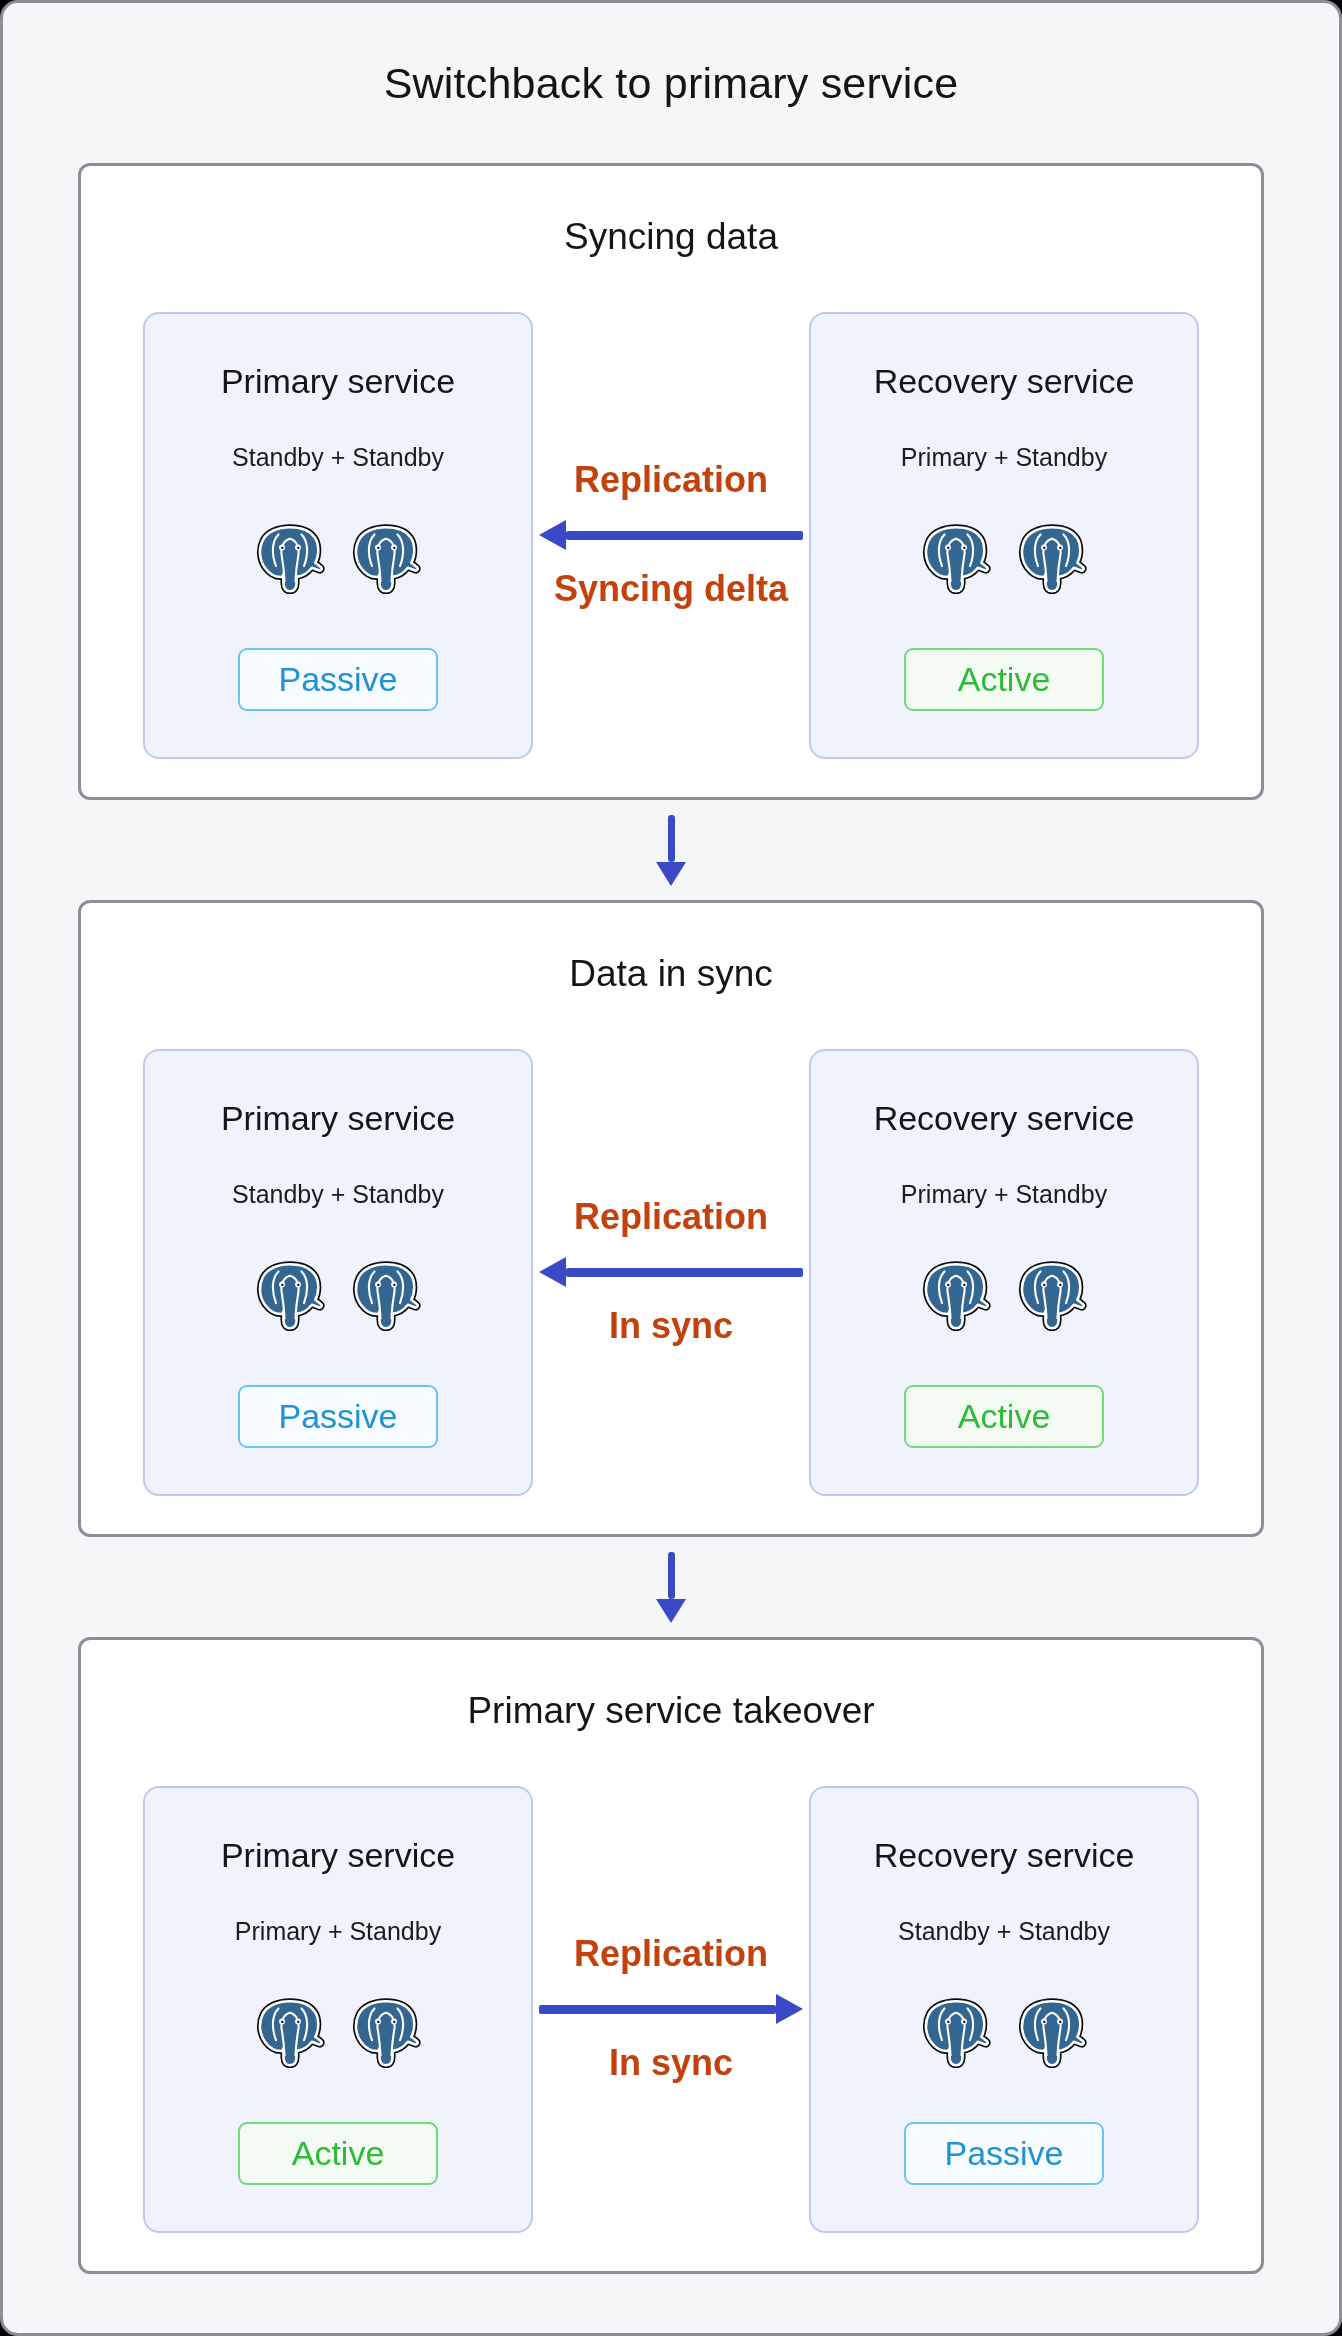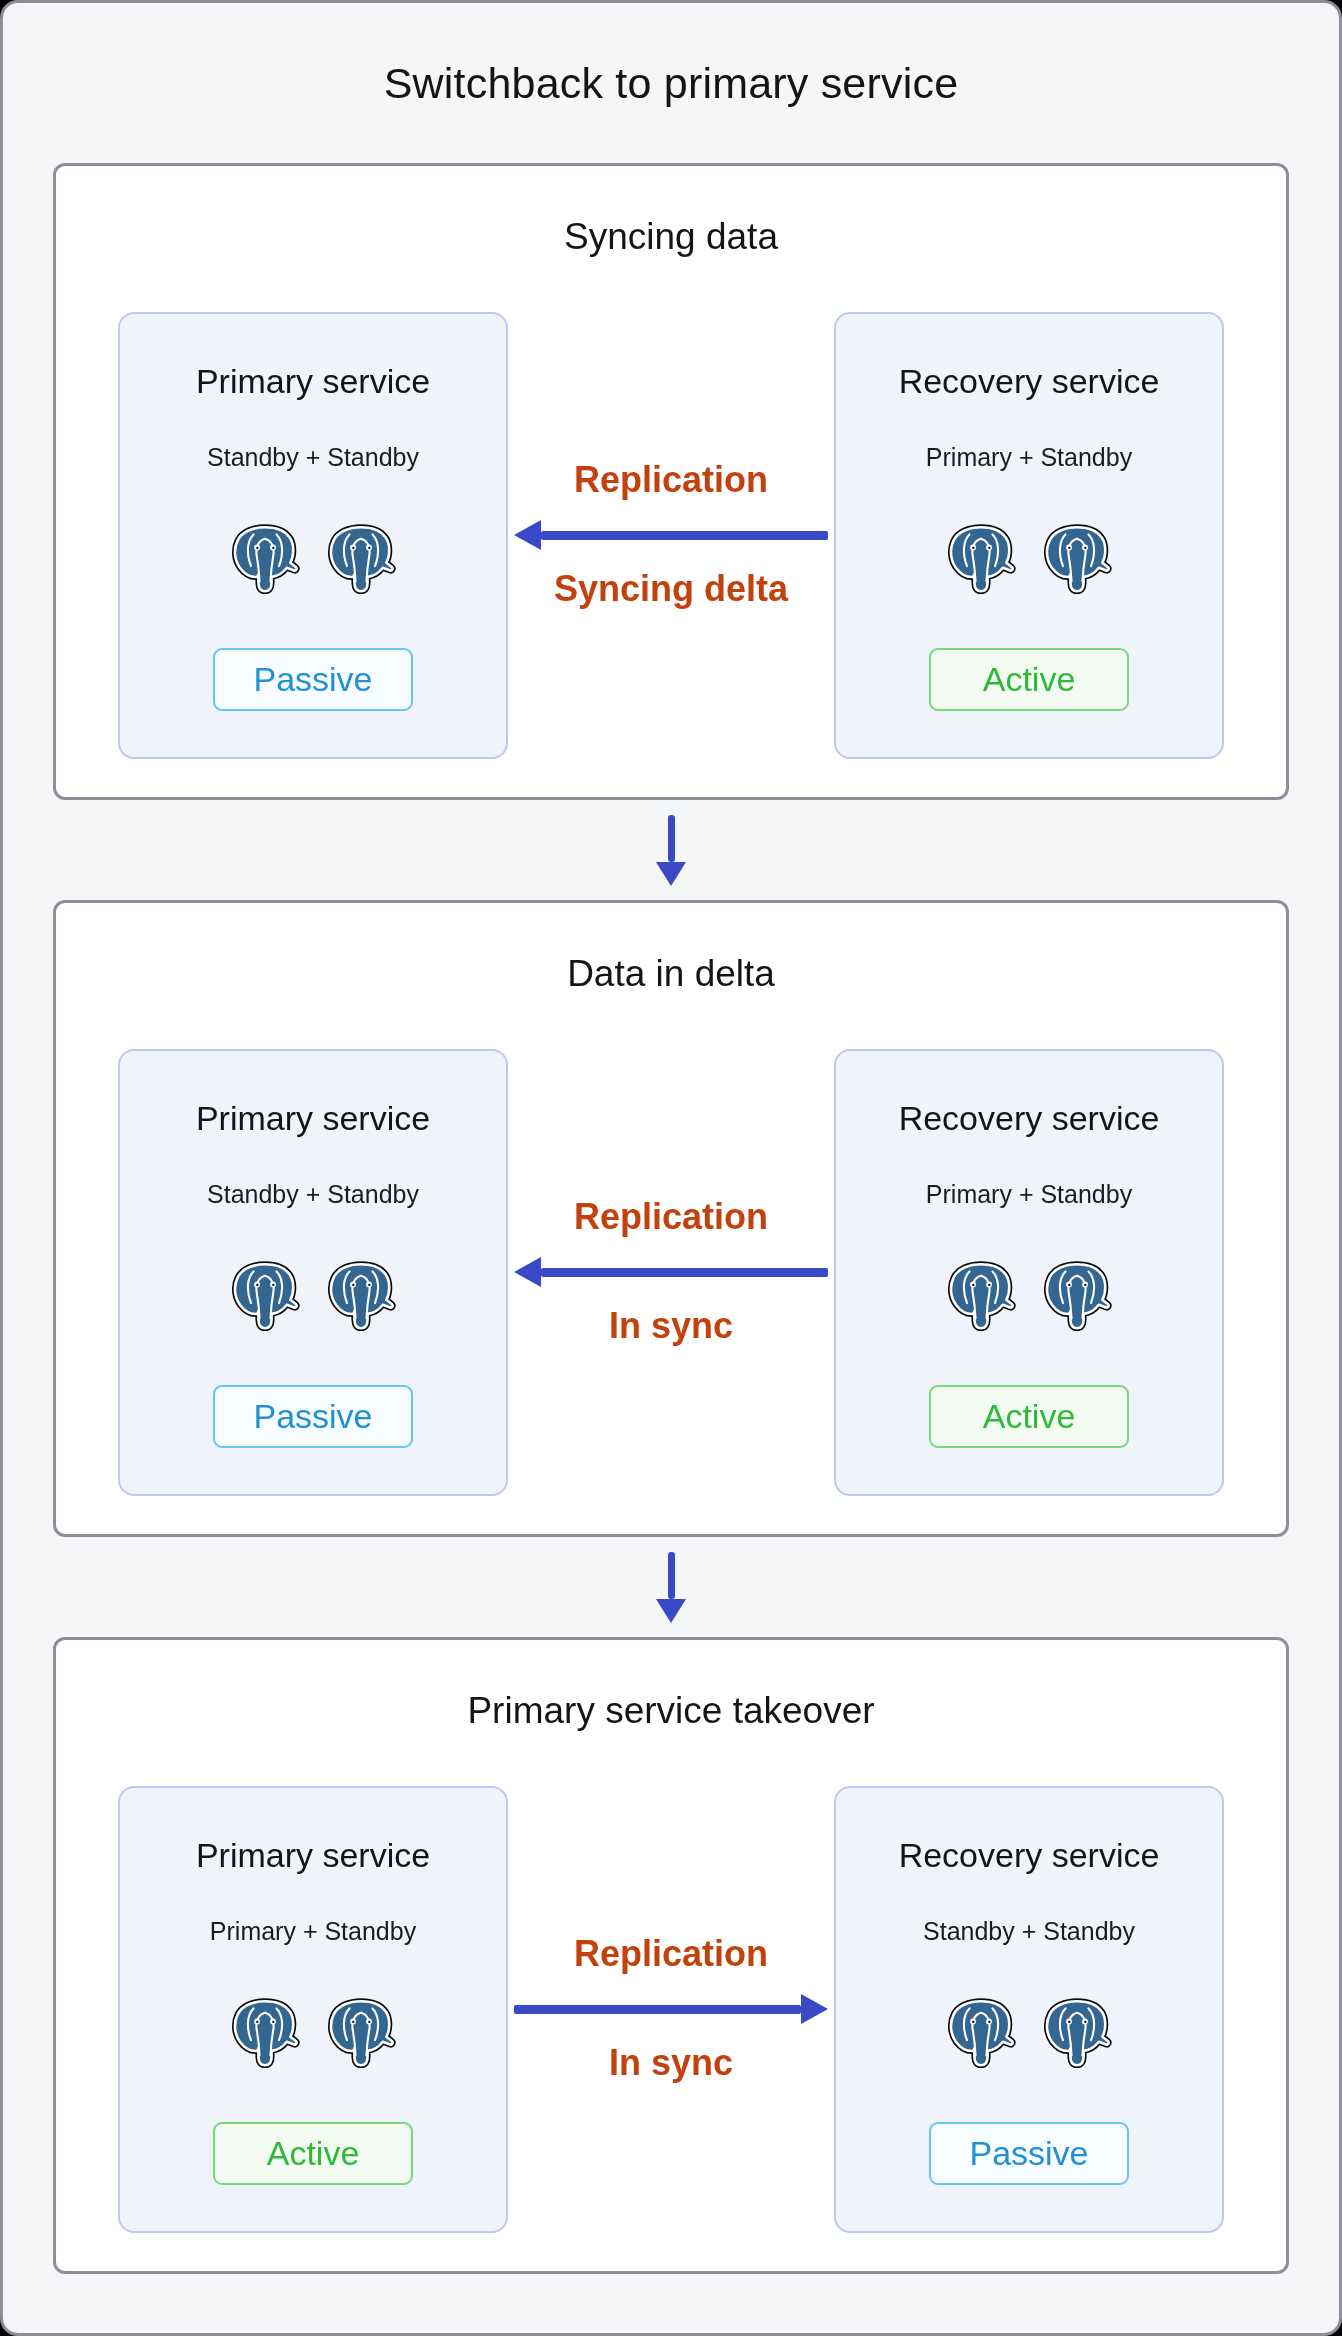--- a/index.html
+++ b/index.html
@@ -21,21 +21,21 @@
   body{
     width:1342px;height:2336px;
     font-family:"Liberation Sans","DejaVu Sans",sans-serif;
     color:var(--ink);
   }
   .frame{
     width:1342px;height:2336px;
     background:var(--page-bg);
     border:3px solid var(--frame-border);
     border-radius:18px;
-    padding:0 50px;
+    padding:0 75px;
     display:flex;flex-direction:column;
     overflow:hidden;
   }
   .main-title{
     height:160px;
     display:flex;align-items:center;justify-content:center;
     font-size:43px;font-weight:500;letter-spacing:.2px;
   }
   .stage{
     height:637px;
@@ -167,21 +167,21 @@
   </div>
 
   <div class="spacer">
     <div class="down-arrow">
       <div class="v-shaft"></div>
       <div class="v-head"></div>
     </div>
   </div>
 
   <div class="stage">
-    <div class="stage-title">Data in delta</div>
+    <div class="stage-title">Data in sync</div>
     <div class="row">
       <div class="card">
         <div class="card-title">Primary service</div>
         <div class="card-sub">Standby + Standby</div>
         <div class="elephants">
           <svg class="pg" viewBox="0 0 64 64">
               <use href="#pg-elephant"></use>
             </svg>
           <svg class="pg" viewBox="0 0 64 64">
               <use href="#pg-elephant"></use>

